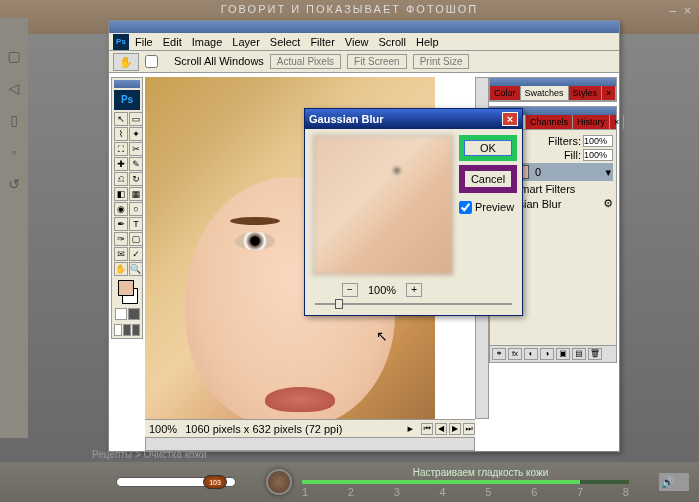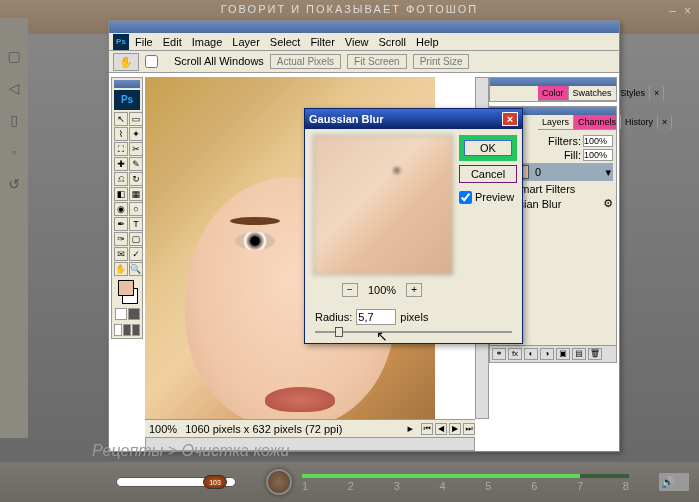--- a/index.html
+++ b/index.html
@@ -38,48 +38,48 @@
 .tool { width:14px; height:14px; background:#ece9d8; border:1px solid #999; text-align:center; font-size:9px; line-height:12px; cursor:pointer; }
 .swatch-pair { position:relative; width:28px; height:24px; margin:4px auto; }
 .swatch-pair .fg { position:absolute; width:16px; height:16px; background:#e8c0a8; border:1px solid #000; left:4px; top:0; }
 .swatch-pair .bg { position:absolute; width:16px; height:16px; background:#fff; border:1px solid #000; right:4px; bottom:0; }
 .mode { display:flex; gap:1px; justify-content:center; margin-top:4px; }
 .mode div { width:12px; height:12px; border:1px solid #999; }
 .mode .a { background:#fff; } .mode .b { background:#555; }
 .panels { position:absolute; right:2px; top:56px; width:128px; }
 .panel { background:#ece9d8; border:1px solid #999; margin-bottom:4px; font-size:10px; }
 .phdr { height:8px; background:linear-gradient(#6a8cc0,#4a6ca0); }
-.tabs { display:flex; background:#ec4899; border-bottom:1px solid #999;margin-left:48px; }
+.tabs { display:flex; background:#b91c1c; border-bottom:1px solid #999; }
 .tabs span { padding:2px 4px; border-right:1px solid #999; font-size:9px; cursor:pointer; }
 .tabs .active { background:#ece9d8; }
 .close-x { margin-left:auto; padding:2px 4px; cursor:pointer; }
 .pbody { padding:3px; background:#ece9d8; }
 .row { display:flex; align-items:center; gap:2px; margin:2px 0; }
 .row input { width:30px; font-size:9px; border:1px solid #999; }
 .pfoot { display:flex; gap:2px; padding:2px; border-top:1px solid #999; background:#ddd; }
 .pfoot span { width:14px; height:12px; border:1px solid #999; text-align:center; font-size:8px; line-height:10px; }
 .dialog { position:absolute; left:304px; top:108px; width:219px; background:#ece9d8; border:1px solid #0a246a; box-shadow:2px 2px 6px rgba(0,0,0,.4); z-index:10; }
 .dlg-title { height:20px; background:linear-gradient(#3a6bd8,#0a246a); color:#fff; display:flex; align-items:center; padding:0 4px; font-weight:bold; }
 .dlg-title .x { margin-left:auto; width:16px; height:14px; background:#d04030; color:#fff; text-align:center; line-height:12px; border:1px solid #fff; cursor:pointer; }
 .dlg-body { display:flex; padding:6px; gap:6px; }
 .preview-col { flex:1; }
 .preview-img { width:140px; height:140px; border:1px solid #999; background:radial-gradient(circle at 60% 25%,#222 2px,transparent 3px),linear-gradient(135deg,#e8c8b0,#f0d8c0 40%,#e8c0a0 60%,#d8b090); filter:blur(2px); margin-left:2px; }
 .zoom { display:flex; align-items:center; justify-content:center; gap:10px; margin-top:8px; font-size:10px; }
 .zoom button { width:16px; height:14px; border:1px solid #999; background:#ece9d8; font-size:10px; line-height:10px; }
 .btns-col { display:flex; flex-direction:column; gap:4px; }
-.btns-col button { width:58px; padding:2px; border:1px solid #701a75; background:#ece9d8; cursor:pointer; }
+.btns-col button { width:58px; padding:2px; border:6px solid #701a75; background:#ece9d8; cursor:pointer; }
 .btns-col .ok { border:5px solid #22c55e; box-shadow:0 0 0 1px #3a6bd8 inset; }
 .btns-col label { display:flex; align-items:flex-start; gap:3px; margin-top:4px; }
 .radius-row { display:flex; align-items:center; gap:4px; padding:6px 10px; }
 .radius-row input { width:40px; border:1px solid #999; padding:1px; }
 .slider { padding:0 10px 10px; }
 .slider-track { height:2px; background:#999; position:relative; }
 .slider-thumb { position:absolute; left:10%; top:-4px; width:8px; height:10px; background:#ece9d8; border:1px solid #555; }
 .cursor { position:absolute; left:376px; top:328px; font-size:14px; z-index:20; }
-.bottom { position:absolute; left:92px; bottom:42px; color:#999; font-style:italic; font-size:16px;margin-top:30px; }
+.bottom { position:absolute; left:92px; bottom:42px; color:#999; font-size:10px;margin-top:30px; }
 .player { position:absolute; left:0; bottom:0; right:0; height:40px; background:linear-gradient(#7a7870,#6a6860); display:flex; align-items:center; }
 .progress { margin-left:116px; width:120px; height:10px; background:#fff; border-radius:5px; position:relative; border:1px solid #555; }
 .progress .dot { position:absolute; right:8px; top:-3px; width:24px; height:14px; background:radial-gradient(#c0581a,#6a2c09); border-radius:7px; border:1px solid #333; color:#fff; font-size:7px; text-align:center; line-height:13px; }
 .knob { width:26px; height:26px; border-radius:50%; background:radial-gradient(#8a6850,#5a4030); border:2px solid #888; margin-left:30px; box-shadow:0 0 4px rgba(0,0,0,.5); }
 .timeline { margin-left:10px; flex:1; }
 .timeline-title { color:#cdeccd; font-size:10px; text-align:center; }
 .timeline-bar { height:4px; background:#3a5a3a; margin:2px 30px 2px 0; position:relative; }
 .timeline-bar::before { content:""; position:absolute; left:0; width:85%; height:100%; background:#5ada5a; }
 .ticks { display:flex; justify-content:space-between; margin-right:30px; color:#aaa; font-size:8px; }
 .speaker { width:30px; height:18px; background:#999; margin-right:10px; display:flex; align-items:center; padding-left:2px; }
@@ -265,41 +265,37 @@
     </div>
     <div class="btns-col">
       <button class="ok">OK</button>
       <button>Cancel</button>
       <label>
           <input type="checkbox" checked="" style="">
           <span>Preview</span>
         </label>
     </div>
   </div>
-  <div class="radius-row">
-    <span>Radius:</span>
-    <input value="5,7" style="">
-    <span>pixels</span>
-  </div>
   <div class="slider">
     <div class="slider-track">
         <div class="slider-thumb"></div>
       </div>
   </div>
 </div>
 <div class="cursor">↖</div>
 
 <div class="bottom">Рецепты &gt; Очистка кожи</div>
 
 <div class="player">
   <div class="progress">
     <div class="dot">103</div>
   </div>
   <div class="knob"></div>
   <div class="timeline">
+    <div class="timeline-title">Настраиваем гладкость кожи</div>
     <div class="timeline-bar"></div>
     <div class="ticks">
       <span>1</span>
       <span>2</span>
       <span>3</span>
       <span>4</span>
       <span>5</span>
       <span>6</span>
       <span>7</span>
       <span>8</span>

